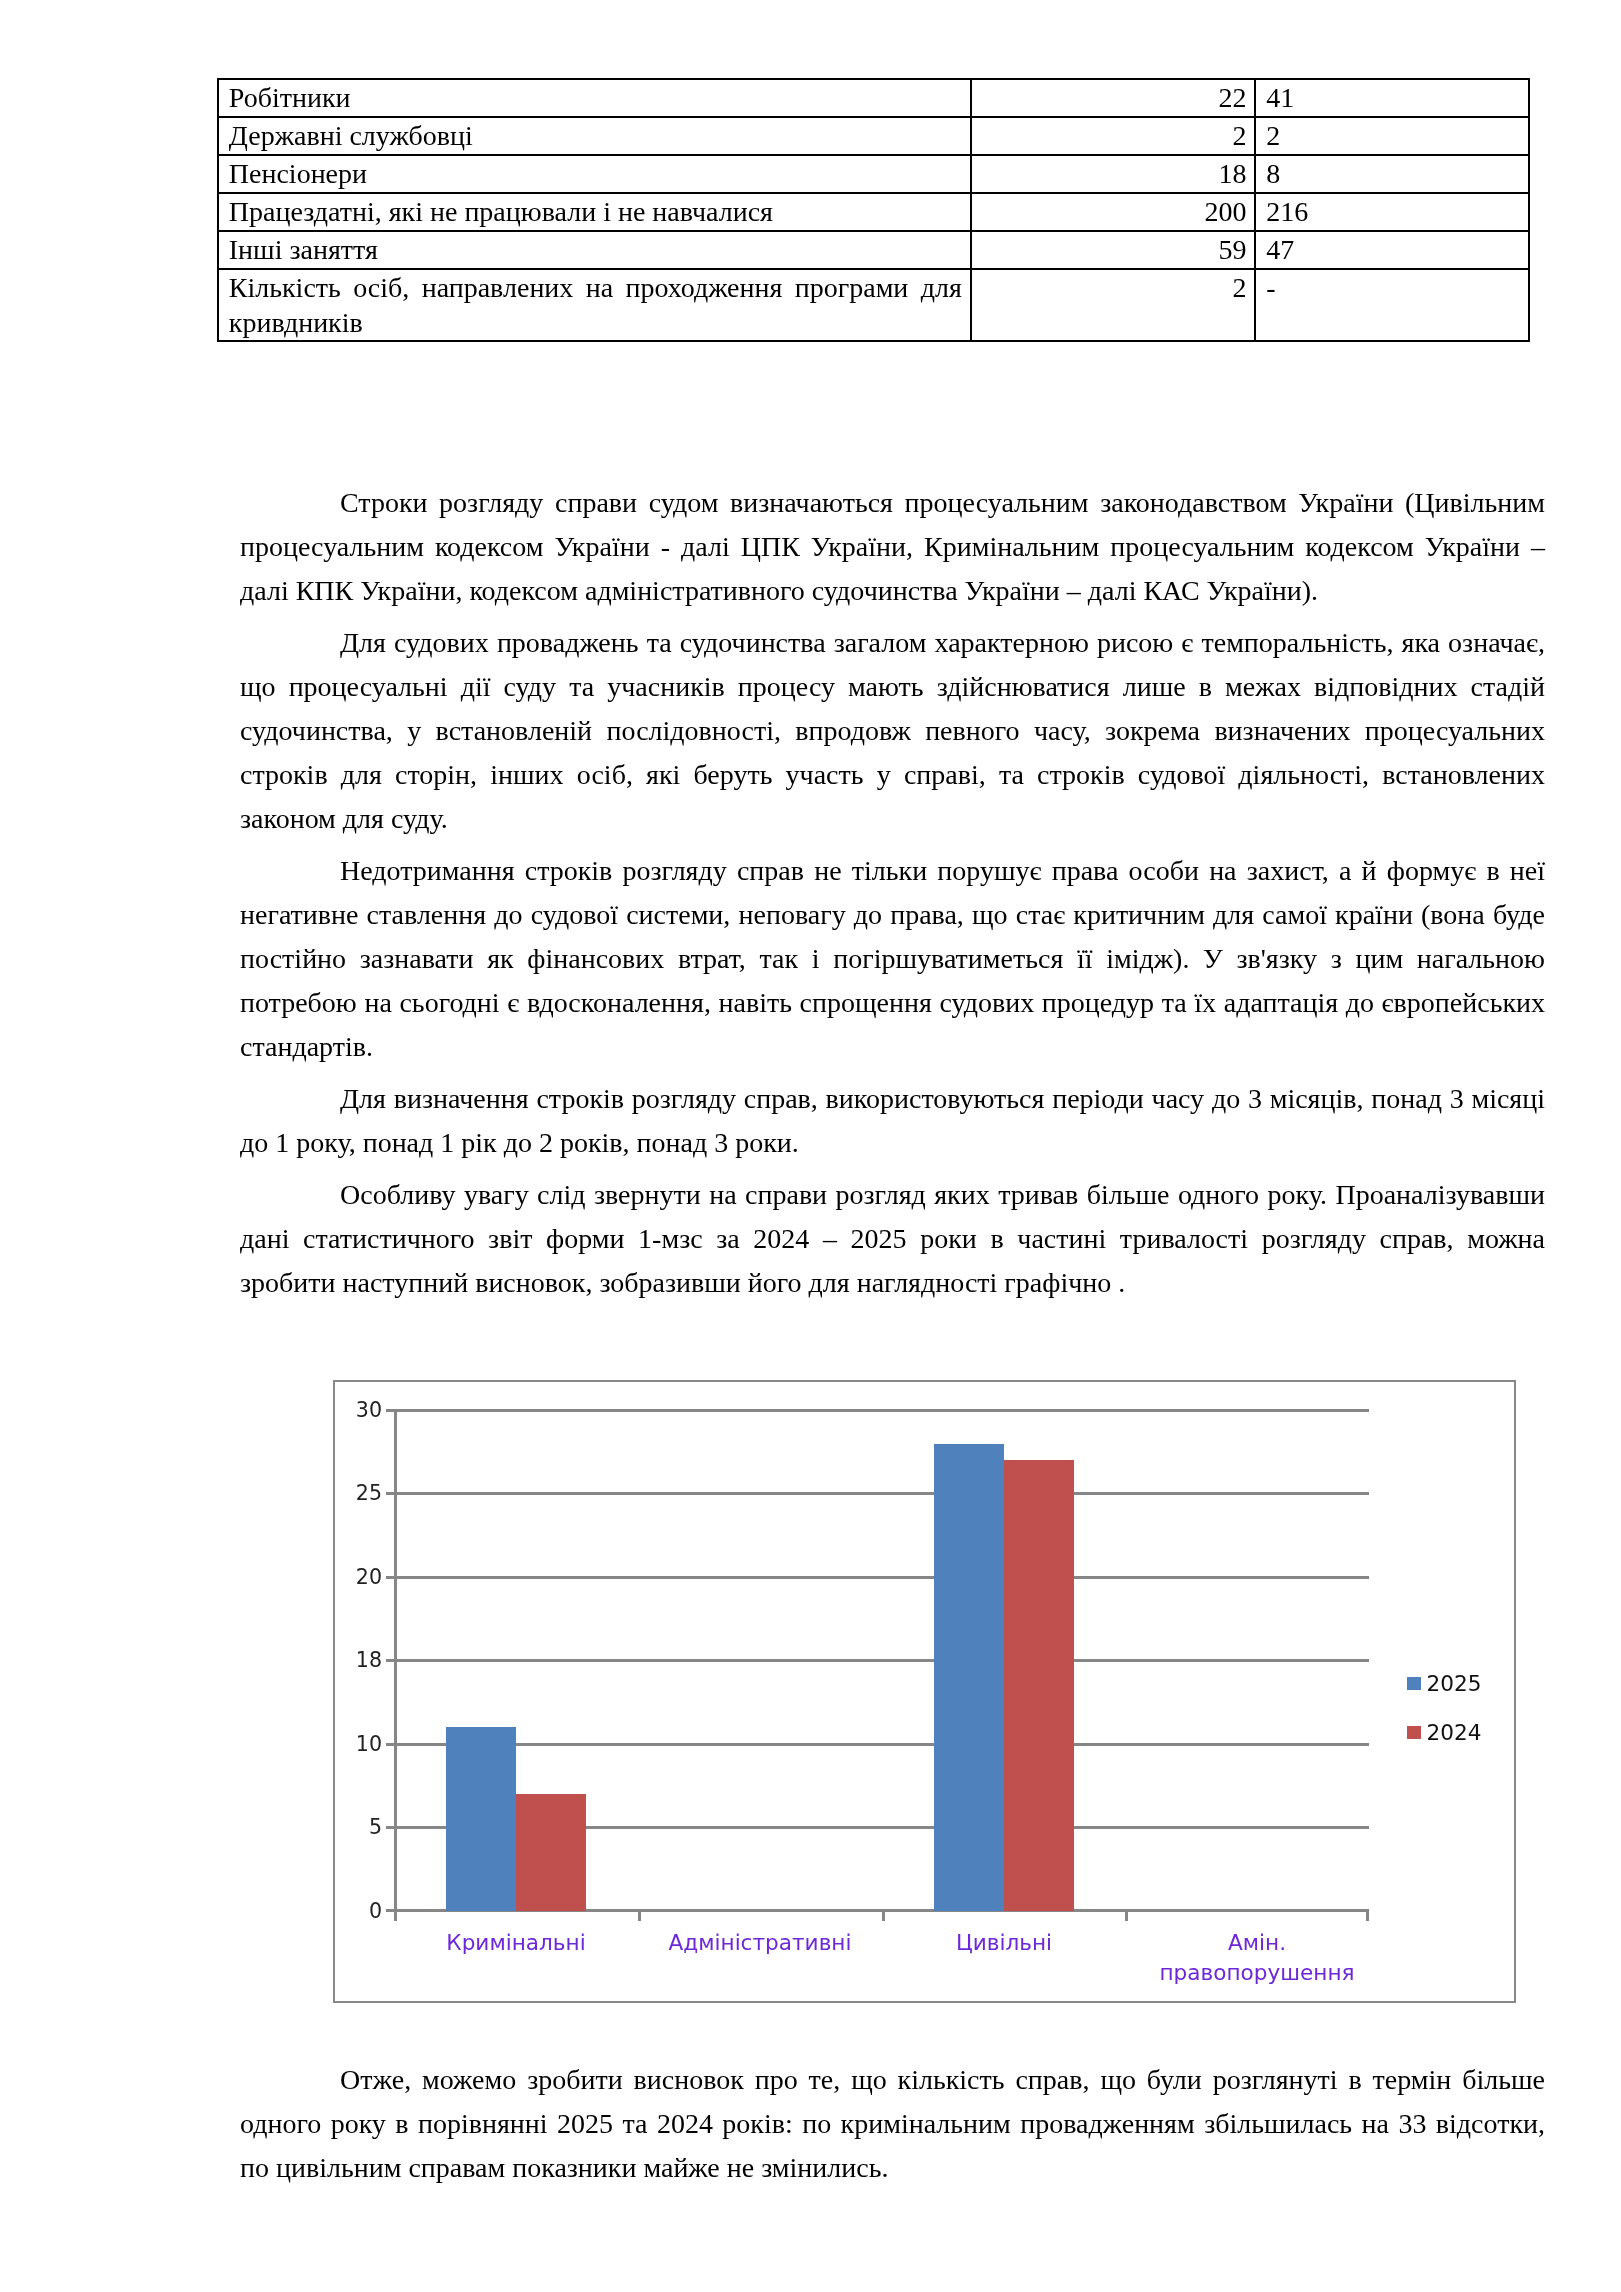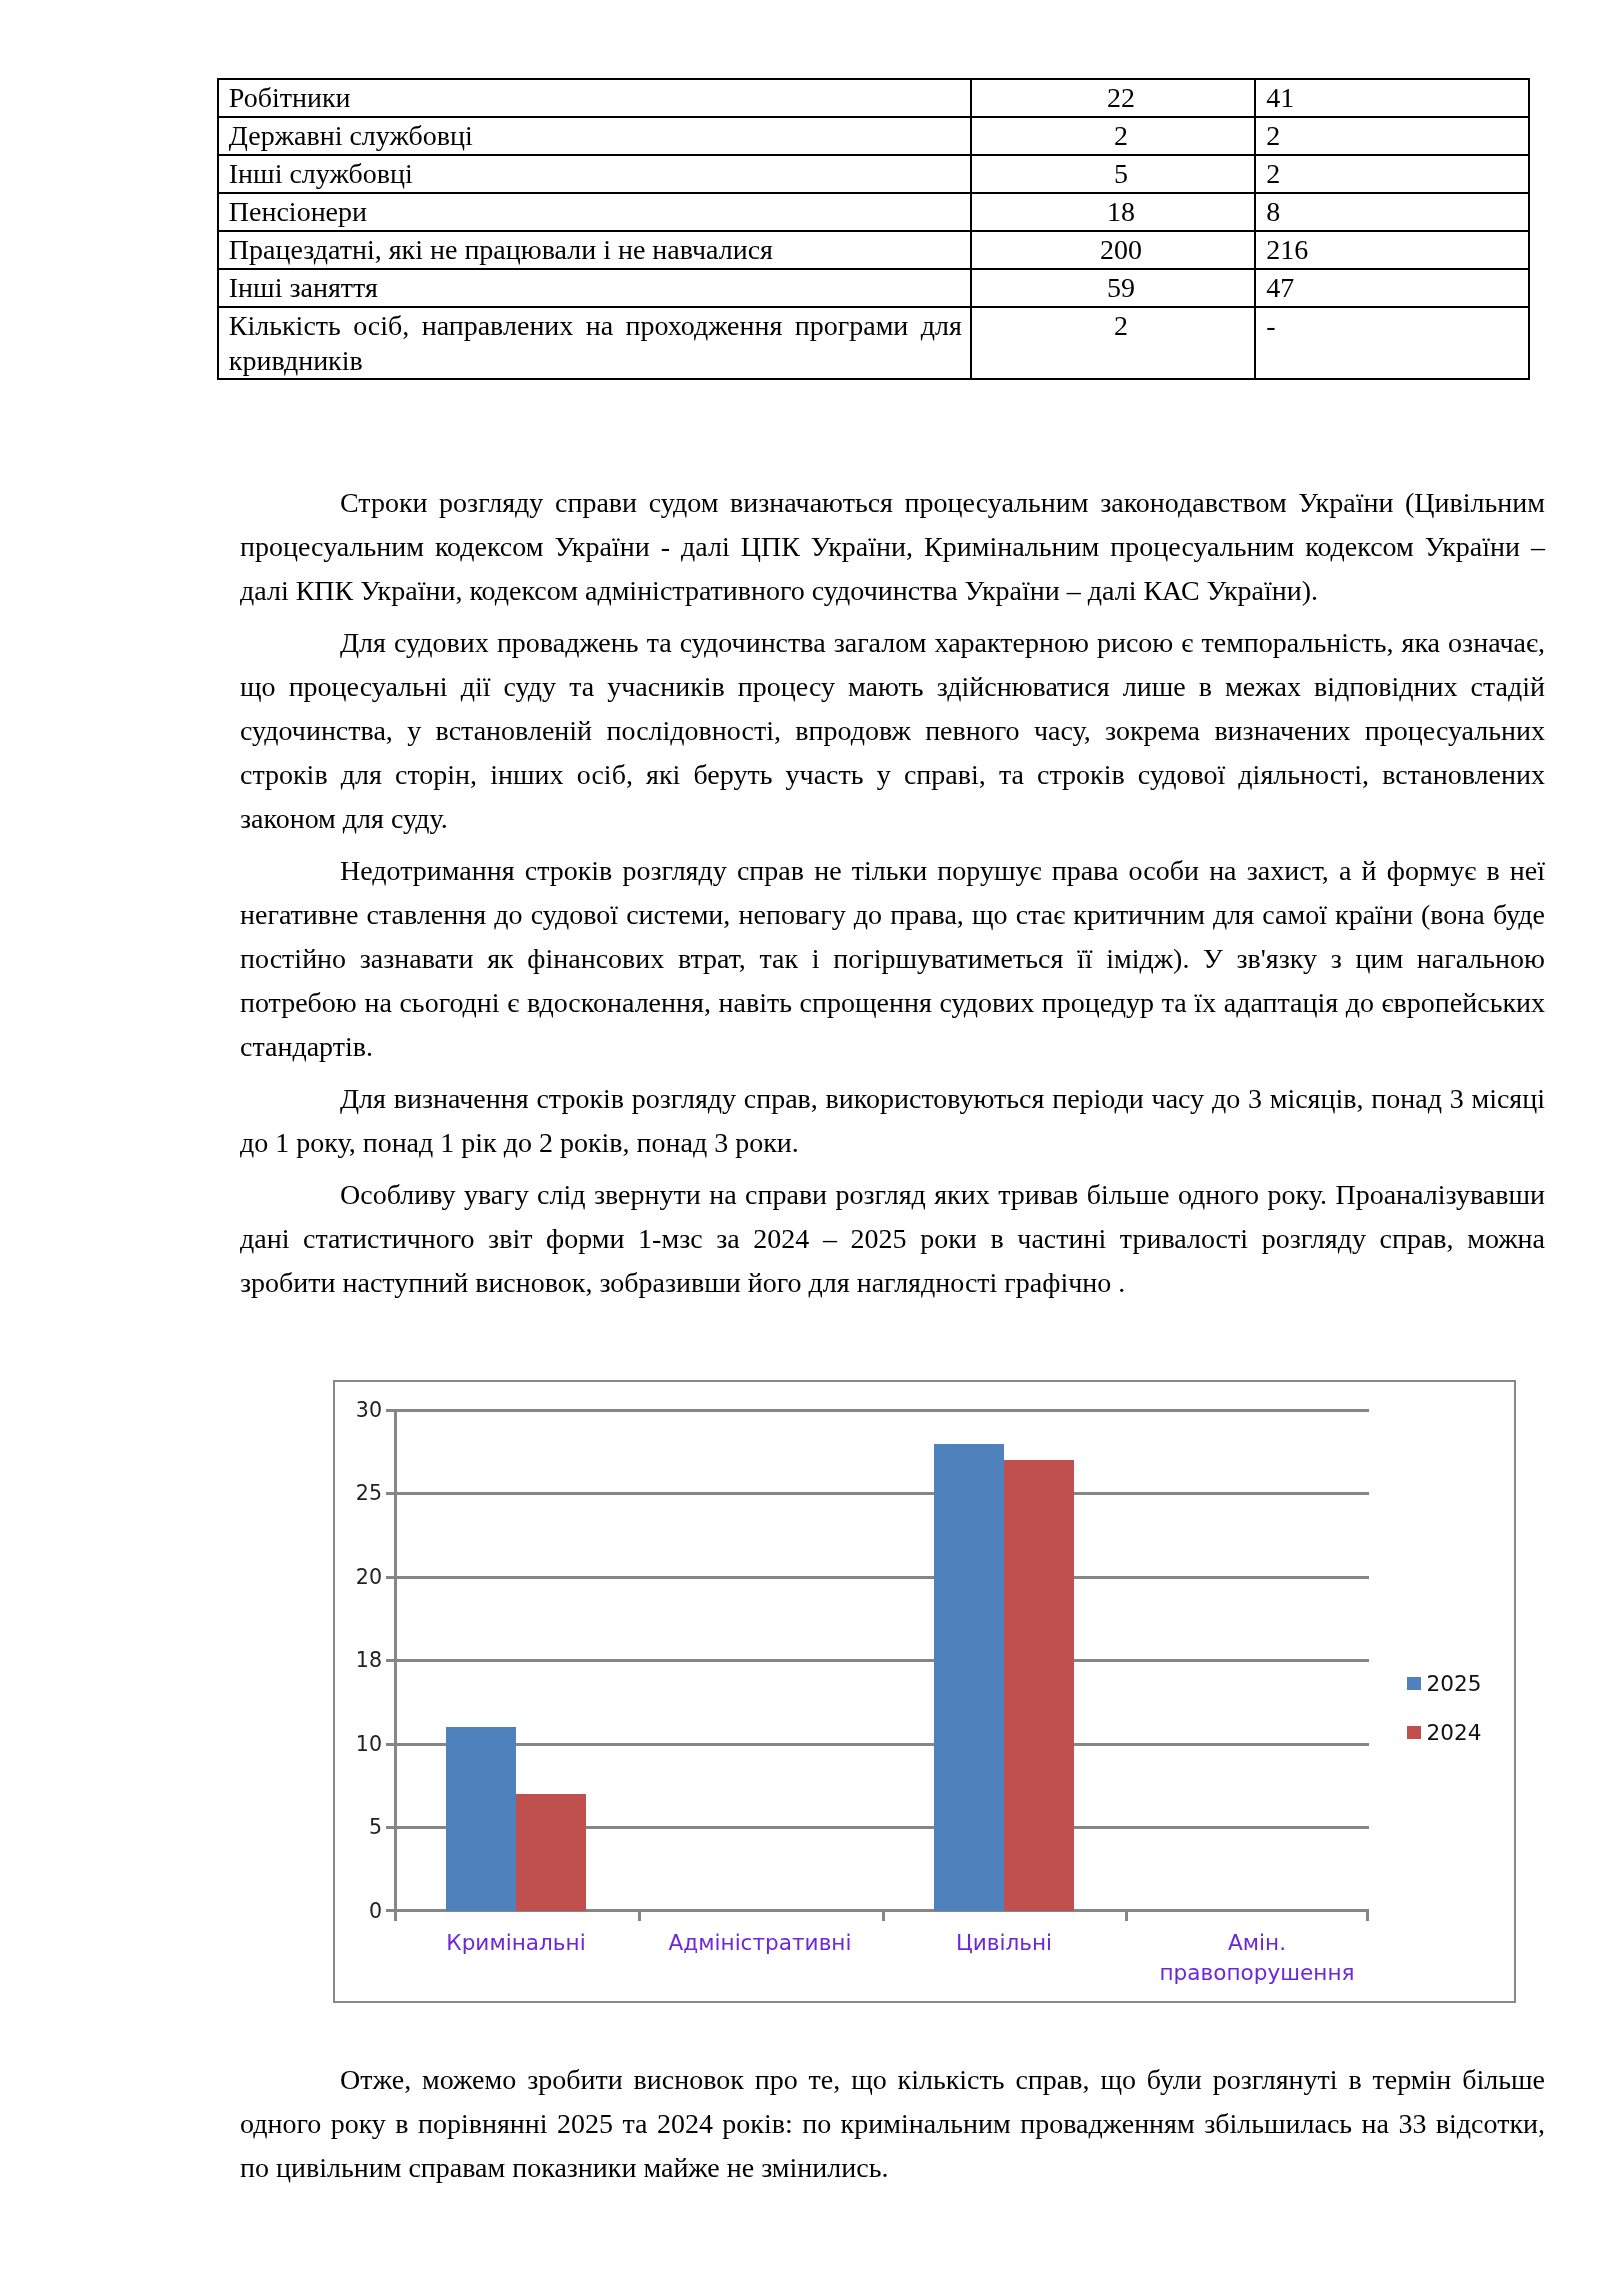--- a/index.html
+++ b/index.html
@@ -4,21 +4,21 @@
 <style>
   html, body { margin: 0; padding: 0; background: #ffffff; }
   body { width: 1621px; height: 2293px; position: relative; overflow: hidden;
          font-family: "Liberation Serif", "DejaVu Serif", serif; color: #000; }
 
   
   .tbl { position: absolute; left: 217px; top: 78px; width: 1313px;
          border-collapse: collapse; font-size: 28px; line-height: 35px; }
   .tbl td { border: 2px solid #000000; padding: 0 7.8px 0 9.8px; vertical-align: top; }
   .tbl td.c1 { width: 733px; }
-  .tbl td.c2 { width: 251px; text-align: center; padding-left: 24px; }
+  .tbl td.c2 { width: 251px; text-align: right; padding-left: 24px; }
   .tbl td.c3 { text-align: left; }
   .tbl td.just { text-align: justify; text-align-last: left; }
   .tbl tr { height: 38px; }
 
   
   .text { position: absolute; left: 232px; width: 1321px; font-size: 28px;
           line-height: 44px; text-align: justify; }
   .text p { margin: 8px; text-indent: 100px; }
   #block1 { top: 473px; }
   #block2 { top: 2050px; }
@@ -47,25 +47,20 @@
 <table class="tbl">
   <tbody>
     <tr>
       <td class="c1">Робітники</td>
       <td class="c2">22</td>
       <td class="c3">41</td>
     </tr>
     <tr>
       <td class="c1">Державні службовці</td>
       <td class="c2">2</td>
-      <td class="c3">2</td>
-    </tr>
-    <tr>
-      <td class="c1">Інші службовці</td>
-      <td class="c2">5</td>
       <td class="c3">2</td>
     </tr>
     <tr>
       <td class="c1">Пенсіонери</td>
       <td class="c2">18</td>
       <td class="c3">8</td>
     </tr>
     <tr>
       <td class="c1">Працездатні, які не працювали і не навчалися</td>
       <td class="c2">200</td>

